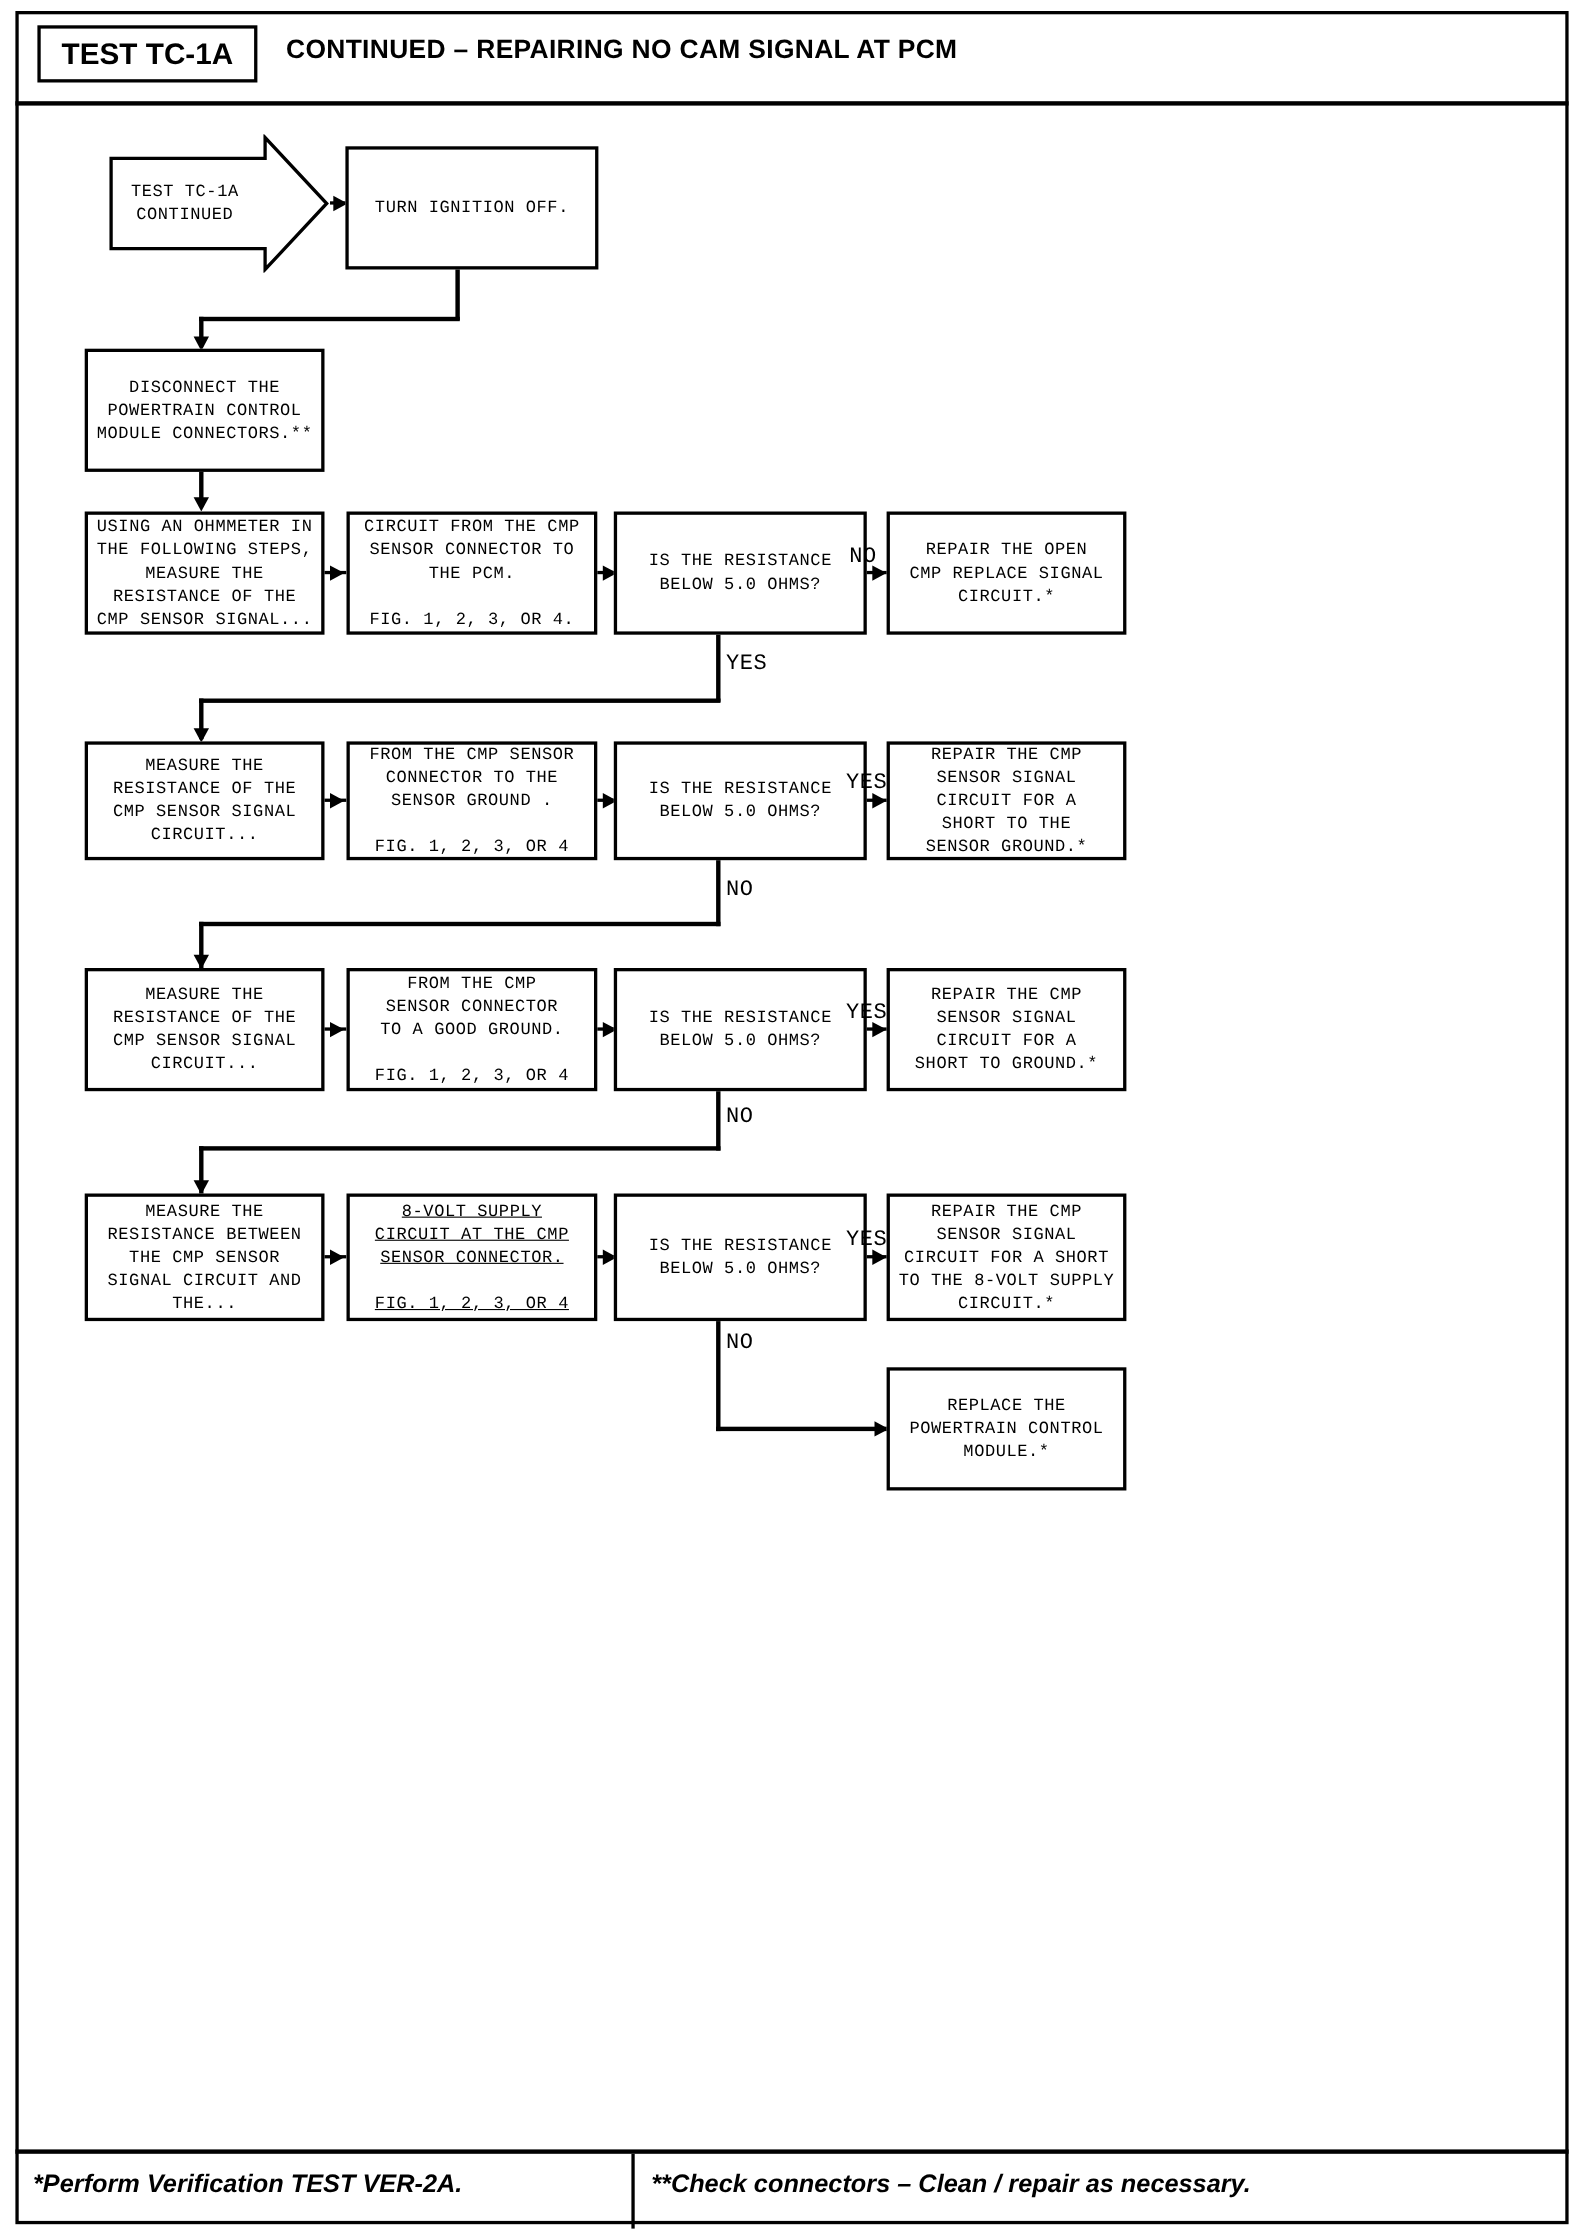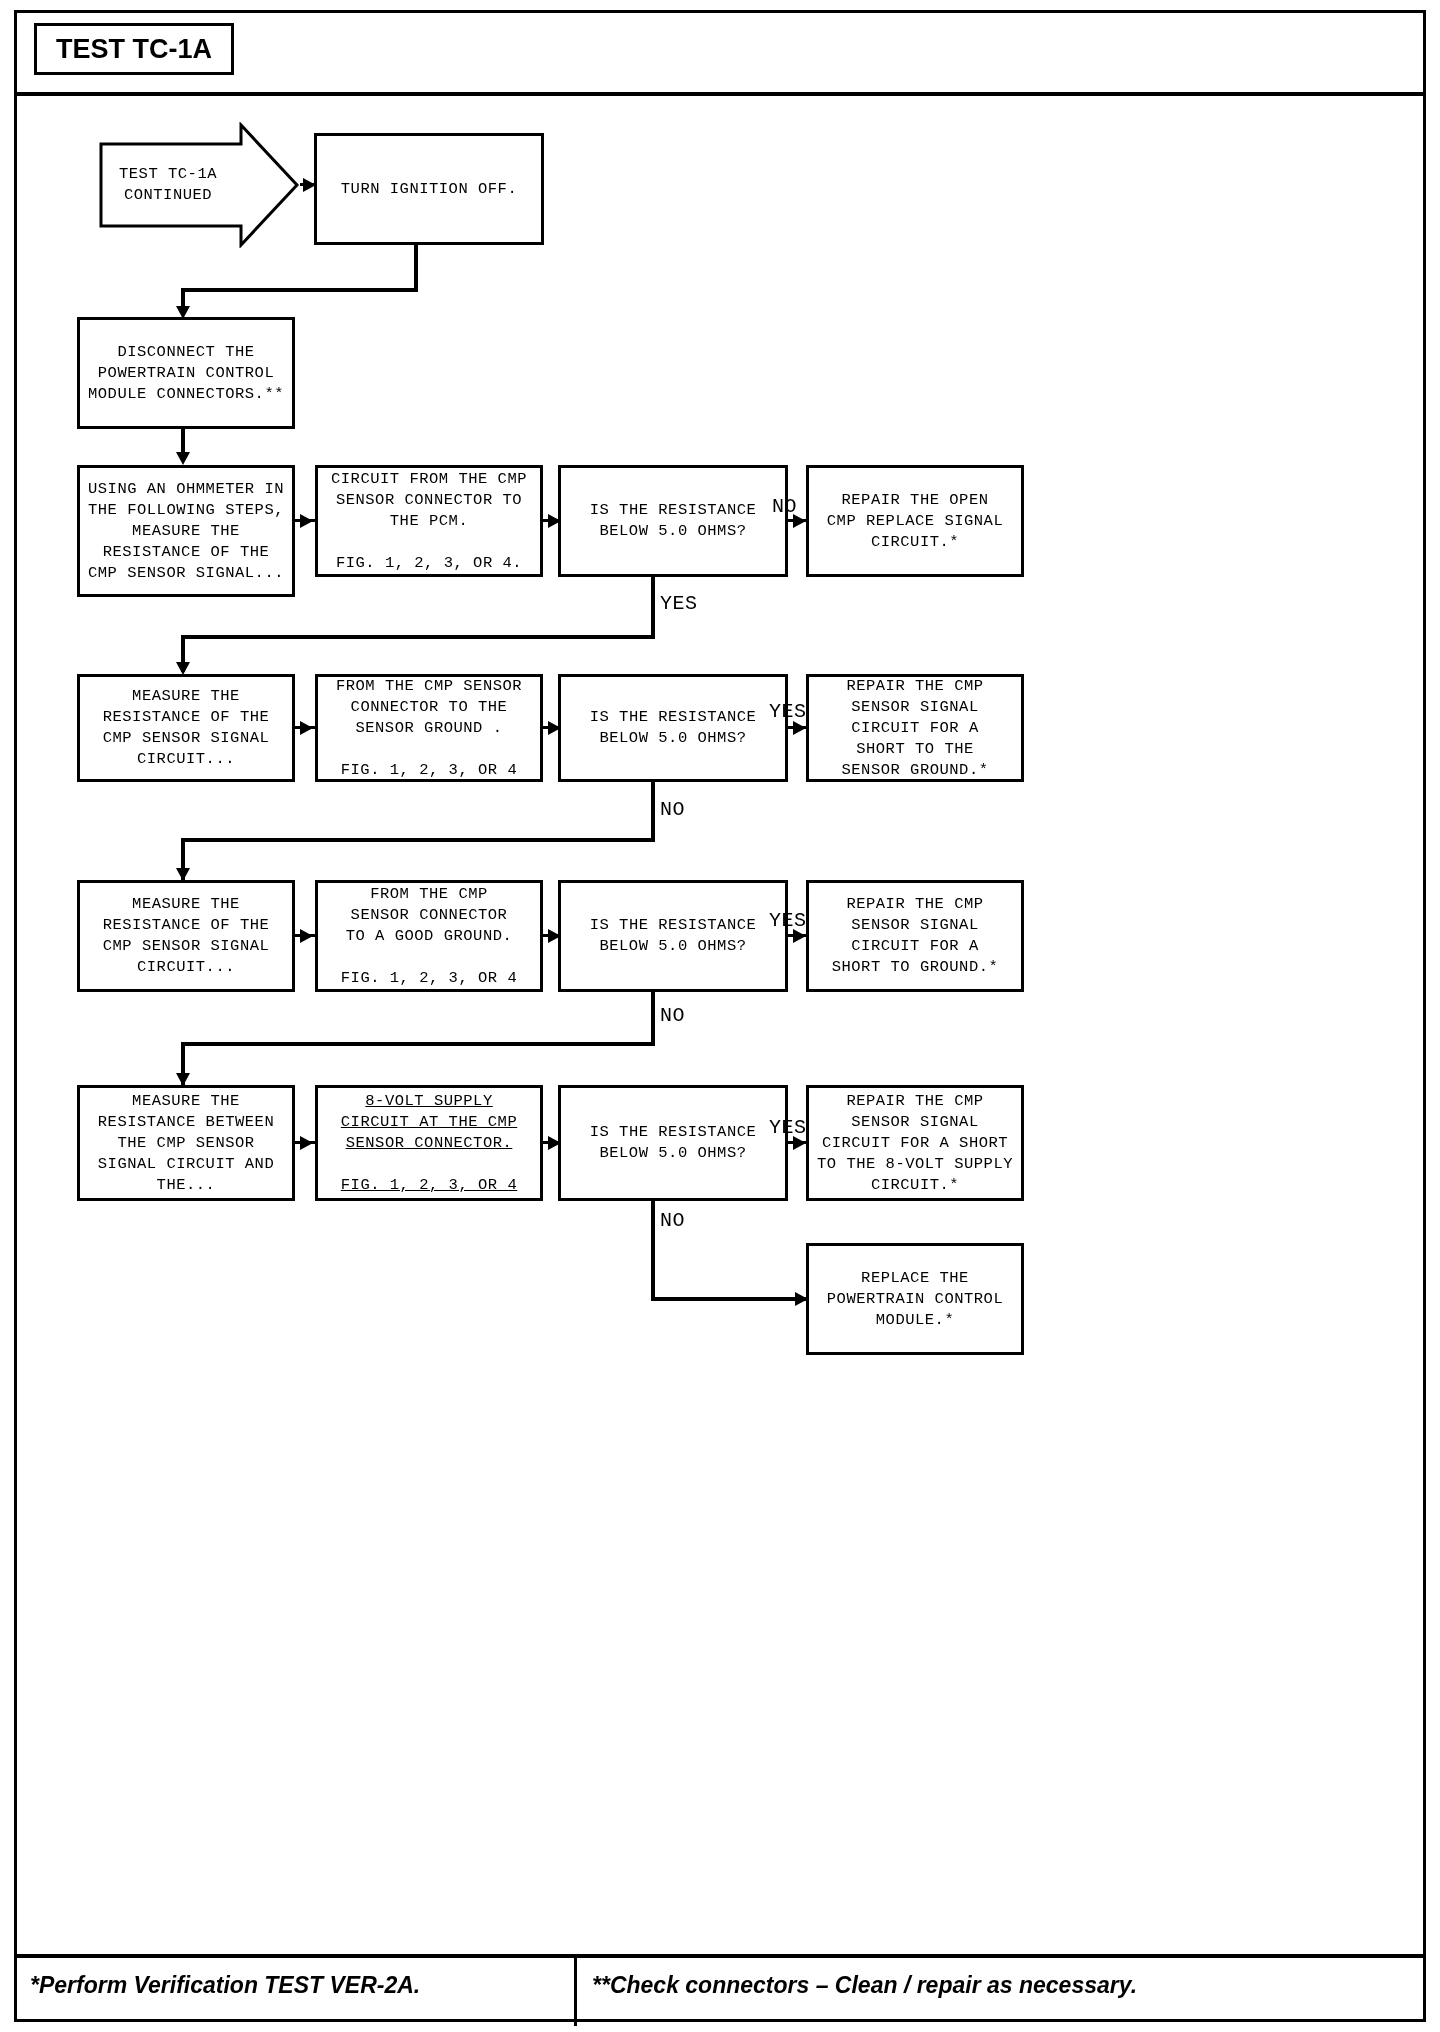--- a/index.html
+++ b/index.html
@@ -52,20 +52,21 @@
 <body>
 
 <div class="page">
 
   <div class="frame"></div>
 
   <div class="header-band">
     <div class="header-testbox">
       <span>TEST TC-1A</span>
     </div>
+    <div class="header-title">CONTINUED – REPAIRING NO CAM SIGNAL AT PCM</div>
   </div>
 
   <div class="startblock" style="left:98px;top:122px;width:202px;height:126px;">
     <svg width="202" height="126" viewBox="0 0 202 126">
       <polygon points="3,22 143,22 143,3 199,63 143,123 143,104 3,104" fill="#ffffff" stroke="#000000" stroke-width="3"></polygon>
     </svg>
     <div class="lbl">TEST TC-1A
 CONTINUED</div>
   </div>
 
@@ -79,21 +80,21 @@
   <div class="ln lnv" style="left:181px;top:288px;width:4px;height:27px;"></div>
   <div class="arrowhead ah-down" style="left:176px;top:306px;"></div>
 
   <div class="fbox" style="left:77px;top:317px;width:218px;height:112px;">DISCONNECT THE
 POWERTRAIN CONTROL
 MODULE CONNECTORS.**</div>
 
   <div class="ln lnv" style="left:181px;top:429px;width:4px;height:32px;"></div>
   <div class="arrowhead ah-down" style="left:176px;top:452px;"></div>
 
-  <div class="fbox" style="left:77px;top:465px;width:218px;height:132px;">USING AN OHMMETER IN
+  <div class="fbox" style="left:77px;top:465px;width:218px;height:112px;">USING AN OHMMETER IN
 THE FOLLOWING STEPS,
 MEASURE THE
 RESISTANCE OF THE
 CMP SENSOR SIGNAL...</div>
 
   <div class="ln lnh" style="left:295px;top:519px;width:20px;"></div>
   <div class="arrowhead ah-right" style="left:300px;top:514px;"></div>
 
   <div class="fbox" style="left:315px;top:465px;width:228px;height:112px;">CIRCUIT FROM THE CMP
 SENSOR CONNECTOR TO

